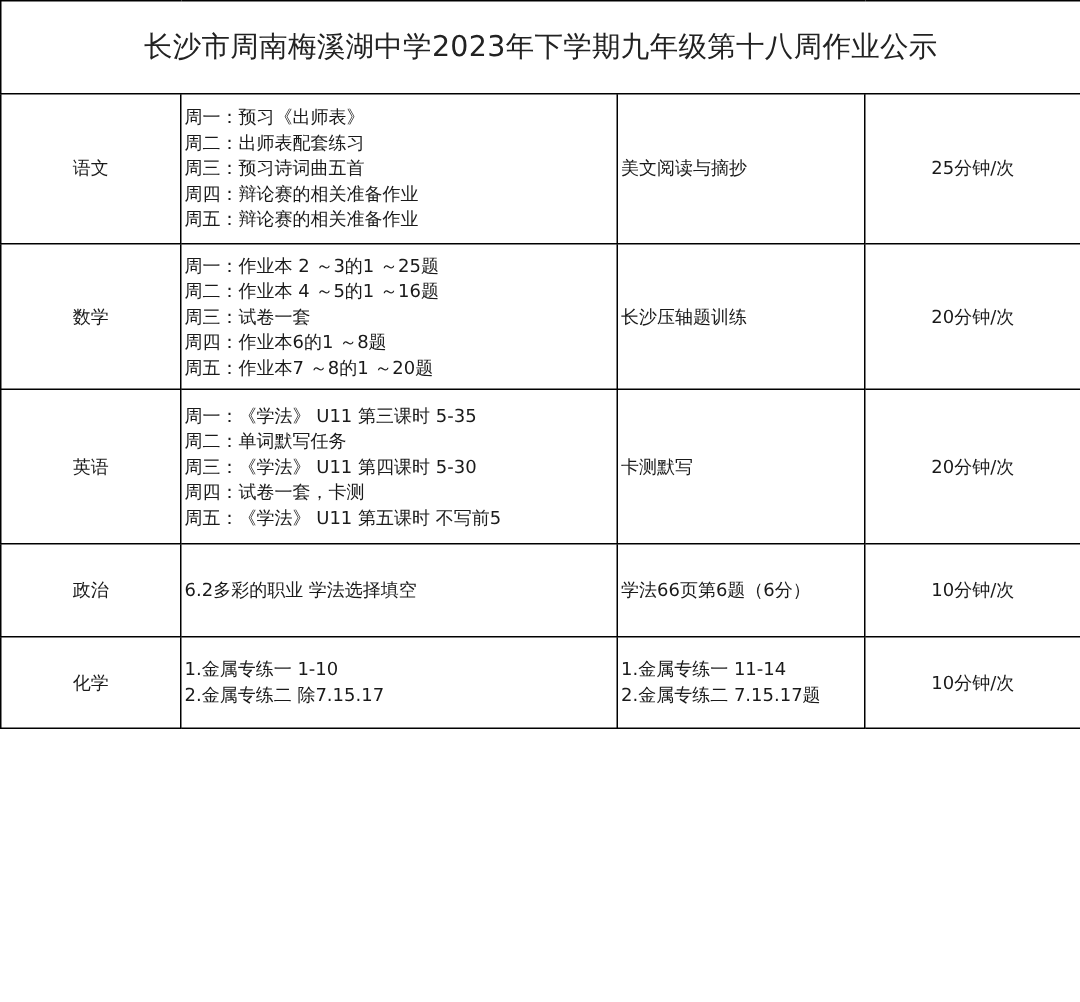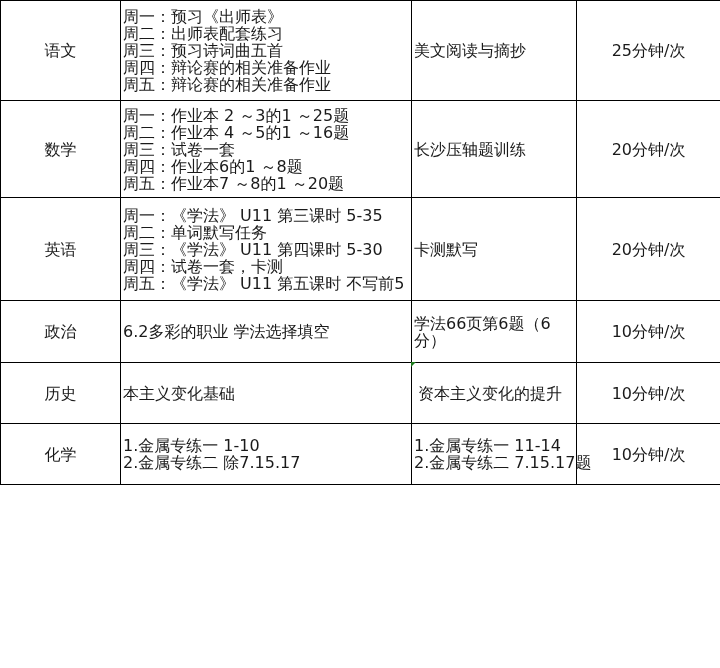--- a/index.html
+++ b/index.html
@@ -7,21 +7,21 @@
   table.hw {
     border-collapse: collapse;
     width: 720px;
     table-layout: fixed;
     position: relative;
   }
   table.hw td {
     border: 1.5px solid #000;
     padding: 0;
     vertical-align: middle;
-    font-size: 16px;
+    font-size: 12px;
     line-height: 17px;
   }
   .title-cell {
     height: 61px;
     text-align: center;
     font-size: 19px !important;
     color: #222;
     letter-spacing: 0.2px;
   }
   .hdr { height: 62px; text-align: center; font-weight: bold; font-size: 12px !important; }
@@ -49,20 +49,23 @@
 <body>
 
 <table class="hw">
   <colgroup>
     <col style="width:120px">
     <col style="width:291px">
     <col style="width:165px">
     <col style="width:144px">
   </colgroup>
   <tbody>
+      <tr>
+    <td colspan="4" class="title-cell">长沙市周南梅溪湖中学2023年下学期九年级第十八周作业公示</td>
+  </tr>
 
   <tr class="r-yuwen">
     <td class="subj">语文</td>
     <td class="left lines">
       <div>周一：预习《出师表》</div>
       <div>周二：出师表配套练习</div>
       <div>周三：预习诗词曲五首</div>
       <div>周四：辩论赛的相关准备作业</div>
       <div>周五：辩论赛的相关准备作业</div>
     </td>
@@ -106,31 +109,20 @@
     <td class="subj">政治</td>
     <td class="left">
       <div>6.2多彩的职业  学法选择填空</div>
     </td>
     <td class="left">
       <div>学法66页第6题（6分）</div>
     </td>
     <td class="time">10分钟/次</td>
   </tr>
 
-  <tr class="r-lishi">
-    <td class="subj">历史</td>
-    <td class="left">
-      <div>本主义变化基础</div>
-    </td>
-    <td class="left indent1 marker-cell">
-      <span class="green-mark"></span>
-      <div>资本主义变化的提升</div>
-    </td>
-    <td class="time">10分钟/次</td>
-  </tr>
 
 
   <tr class="r-huaxue">
     <td class="subj">化学</td>
     <td class="left lines">
       <div>1.金属专练一  1-10</div>
       <div>2.金属专练二   除7.15.17</div>
     </td>
     <td class="left lines">
       <div>1.金属专练一  11-14</div>

